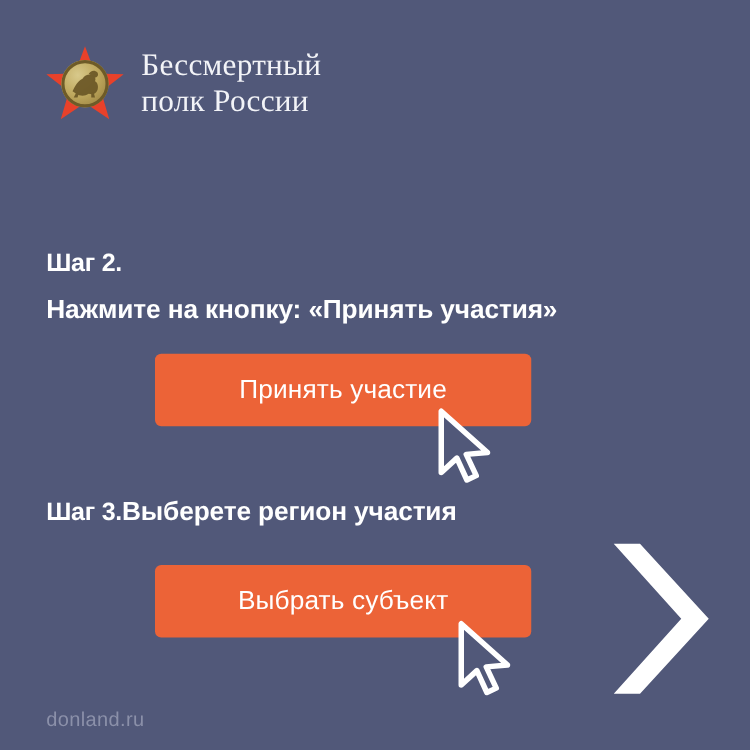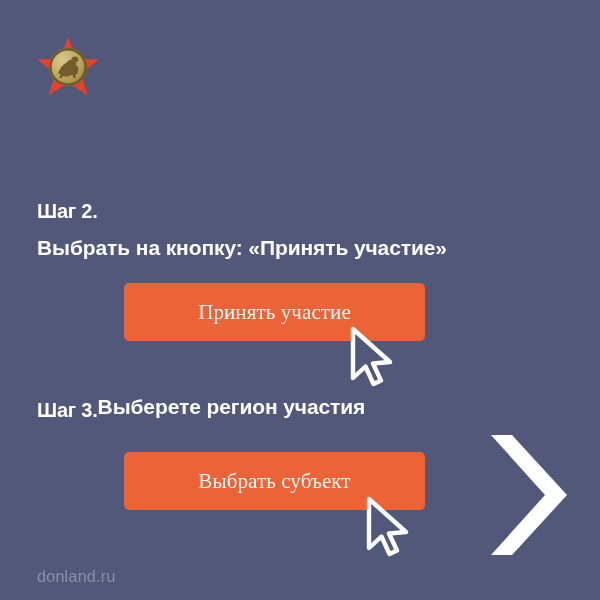--- a/index.html
+++ b/index.html
@@ -84,38 +84,38 @@
     white-space: nowrap;
   }
   #step2-heading { left: 37px; top: 196px; }
   #step2-sub     { left: 37px; top: 236px; }
 
   #step3-row {
     position: absolute;
     left: 37px;
     top: 395px;
     display: flex;
-    align-items: flex-start;
+    align-items: center;
   }
   #step3-row .step-heading,
   #step3-row .step-sub {
     position: static;
   }
   #step3-row .step-sub { margin-left: 0; }
 
   
   .cta-button {
     position: absolute;
     width: 301px;
     height: 58px;
     background: #ec6337;
     border: none;
     border-radius: 5px;
     color: #ffffff;
-    font-family: Liberation Serif, serif;
+    font-family: Liberation Sans, sans-serif;
     font-size: 21px;
     font-weight: normal;
     letter-spacing: 0.1px;
     cursor: pointer;
     padding: 3px;
   }
   #btn-participate { left: 124px; top: 283px; }
   #btn-subject     { left: 124px; top: 452px; }
 
   
@@ -162,24 +162,26 @@
         <g fill="#6b5726" opacity="0.92">
           <path d="M9 25 C11 21 13 17 17 15 C19 12 22 11 25 12 C27 13 28 15 27 17
                    C29 18 30 21 29 24 C28 27 25 28 22 27 C19 29 15 29 12 27 Z"></path>
           <path d="M22 11 C24 8 27 8 29 10 C30 12 29 14 27 14 L25 13 Z"></path>
           <path d="M12 26 L10 30 L13 30 L14 27 Z"></path>
           <path d="M24 26 L24 30 L27 30 L26 26 Z"></path>
         </g>
         <circle cx="19" cy="19" r="17.2" fill="none" stroke="#6e5b28" stroke-width="1.6"></circle>
       </svg>
     </div>
+    <div id="logo-text">Бессмертный
+полк России</div>
   </div>
 
   <div class="step-heading" id="step2-heading">Шаг 2.</div>
-  <div class="step-sub" id="step2-sub">Выбрать на кнопку: «Принять участие»</div>
+  <div class="step-sub" id="step2-sub">Нажмите на кнопку: «Принять участия»</div>
 
   <button class="cta-button" id="btn-participate">Принять участие</button>
 
   <svg class="cursor-arrow" id="cursor-1" viewBox="0 0 52 62">
     <path d="M5 3 L5 52 L17.5 40.5 L25.5 58 L33 54.5 L25 37.5 L42 36 Z" fill="#515879" stroke="#ffffff" stroke-width="4.4" stroke-linejoin="round" stroke-linecap="round"></path>
   </svg>
 
   <div id="step3-row">
     <div class="step-heading">Шаг 3.</div>
     <div class="step-sub">Выберете регион участия</div>

